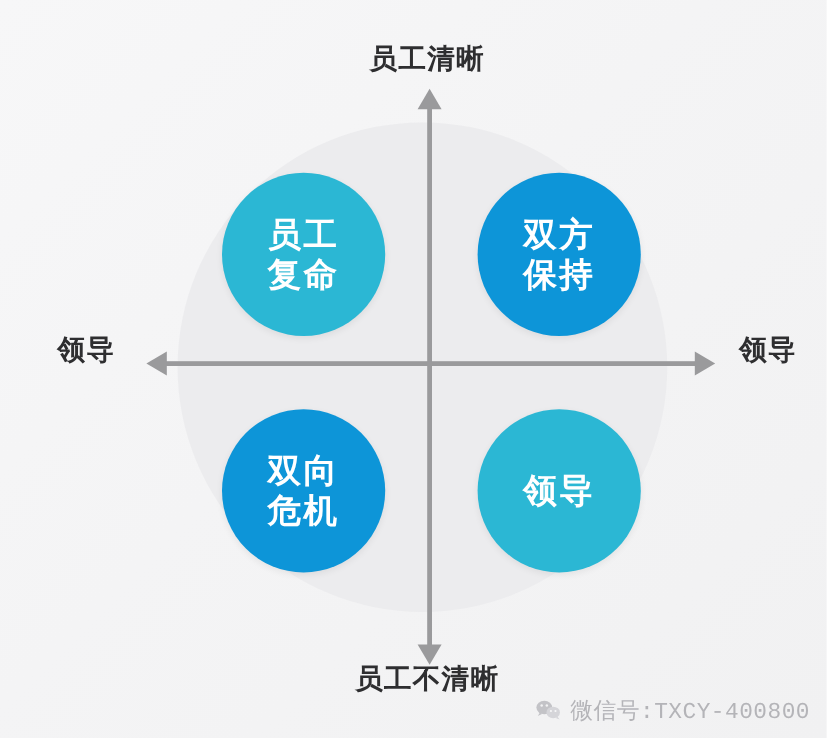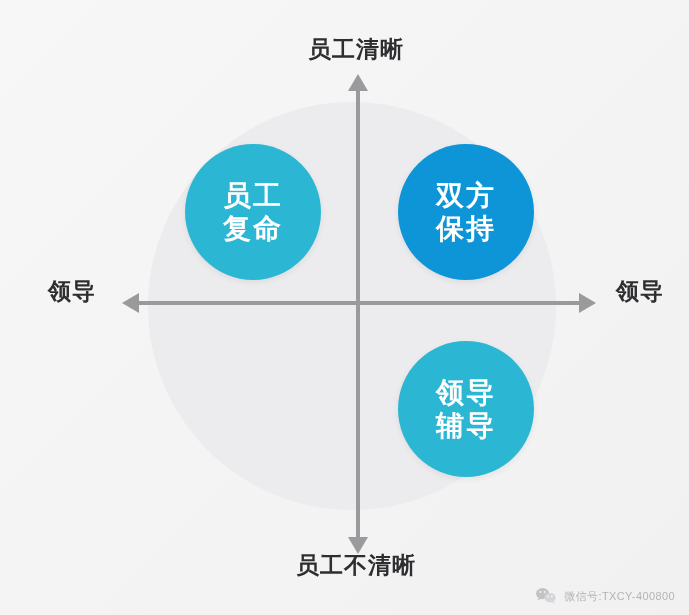--- a/index.html
+++ b/index.html
@@ -142,23 +142,24 @@
 
   
   .watermark {
     position: absolute;
     right: 14px;
     bottom: 10px;
     display: flex;
     align-items: center;
     gap: 7px;
     color: #b4b4b8;
-    font-size: 11px;
+    font-size: 19px;
     letter-spacing: 0.4px;
     white-space: nowrap;
+    font-family: Liberation Mono, monospace;
   }
   .watermark .wechat-glyph {
     display: inline-flex;
     align-items: center;
   }
 </style>
 </head>
 <body>
 
 <div id="canvas">
@@ -186,24 +187,27 @@
   <div class="bubble bubble-tr" style="background: rgb(13, 149, 216);">
     <span>双方</span>
     <span>保持</span>
   </div>
 
   <div class="bubble bubble-tl" style="background: rgb(43, 183, 212);">
     <span>员工</span>
     <span>复命</span>
   </div>
 
+  <div class="bubble bubble-bl" style="background: rgb(13, 149, 216);">
+    <span>双向</span>
+    <span>危机</span>
+  </div>
 
   <div class="bubble bubble-br" style="background: rgb(43, 183, 212);">
     <span>领导</span>
-    <span>辅导</span>
   </div>
 
   <div class="watermark">
     <span class="wechat-glyph">
       <svg width="22" height="18" viewBox="0 0 22 18" aria-hidden="true">
         <ellipse cx="7.6" cy="6.6" rx="6.6" ry="5.6" fill="#c3c3c7"></ellipse>
         <path d="M4.0 10.6 L2.2 13.6 L5.6 12.0 Z" fill="#c3c3c7"></path>
         <circle cx="5.4" cy="5.0" r="1.05" fill="#f2f2f3"></circle>
         <circle cx="9.7" cy="5.0" r="1.05" fill="#f2f2f3"></circle>
         <ellipse cx="15.0" cy="10.7" rx="5.6" ry="4.8" fill="#d5d5d9"></ellipse>

